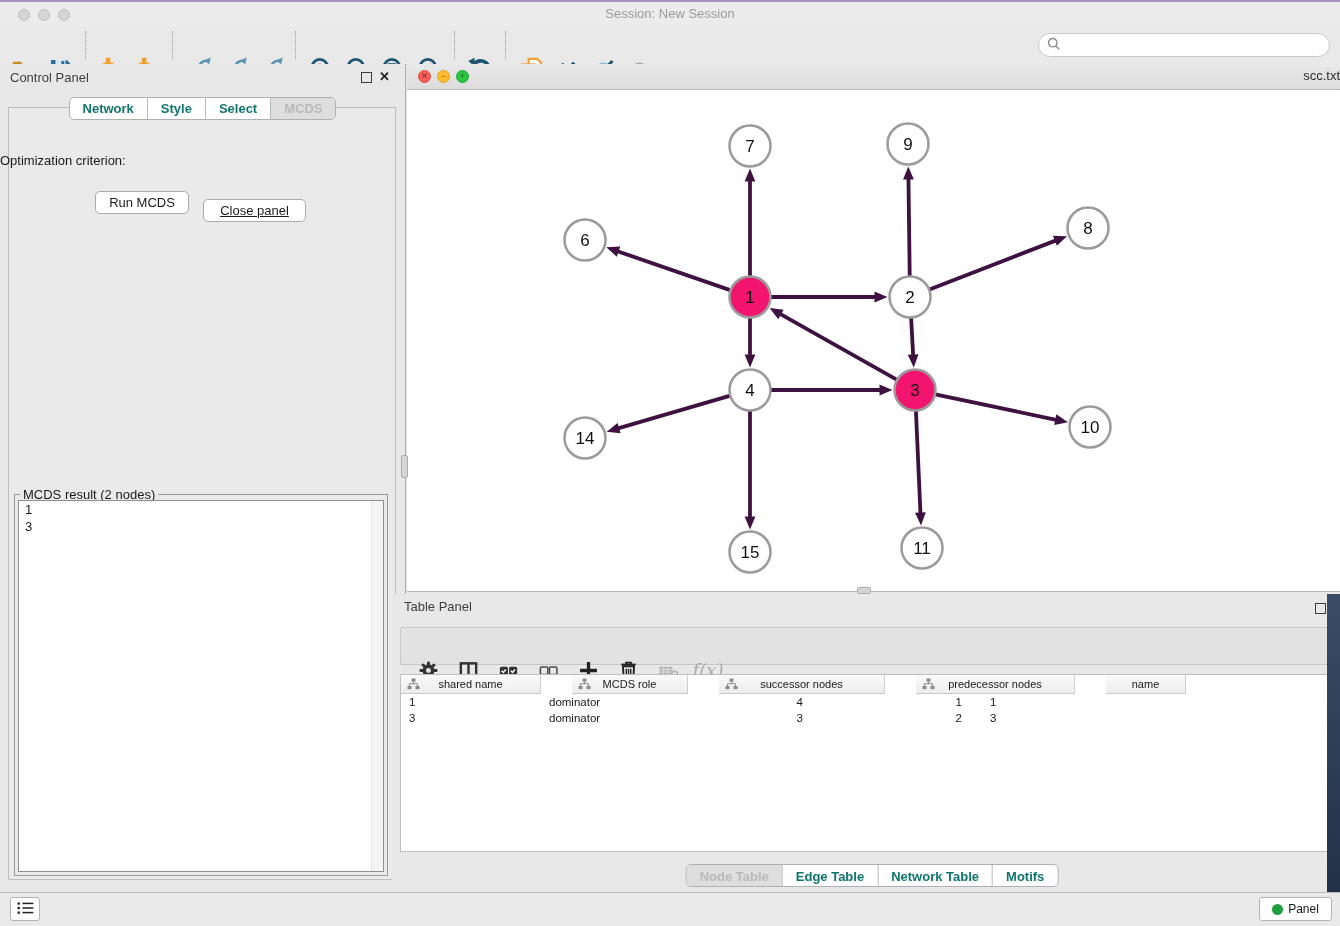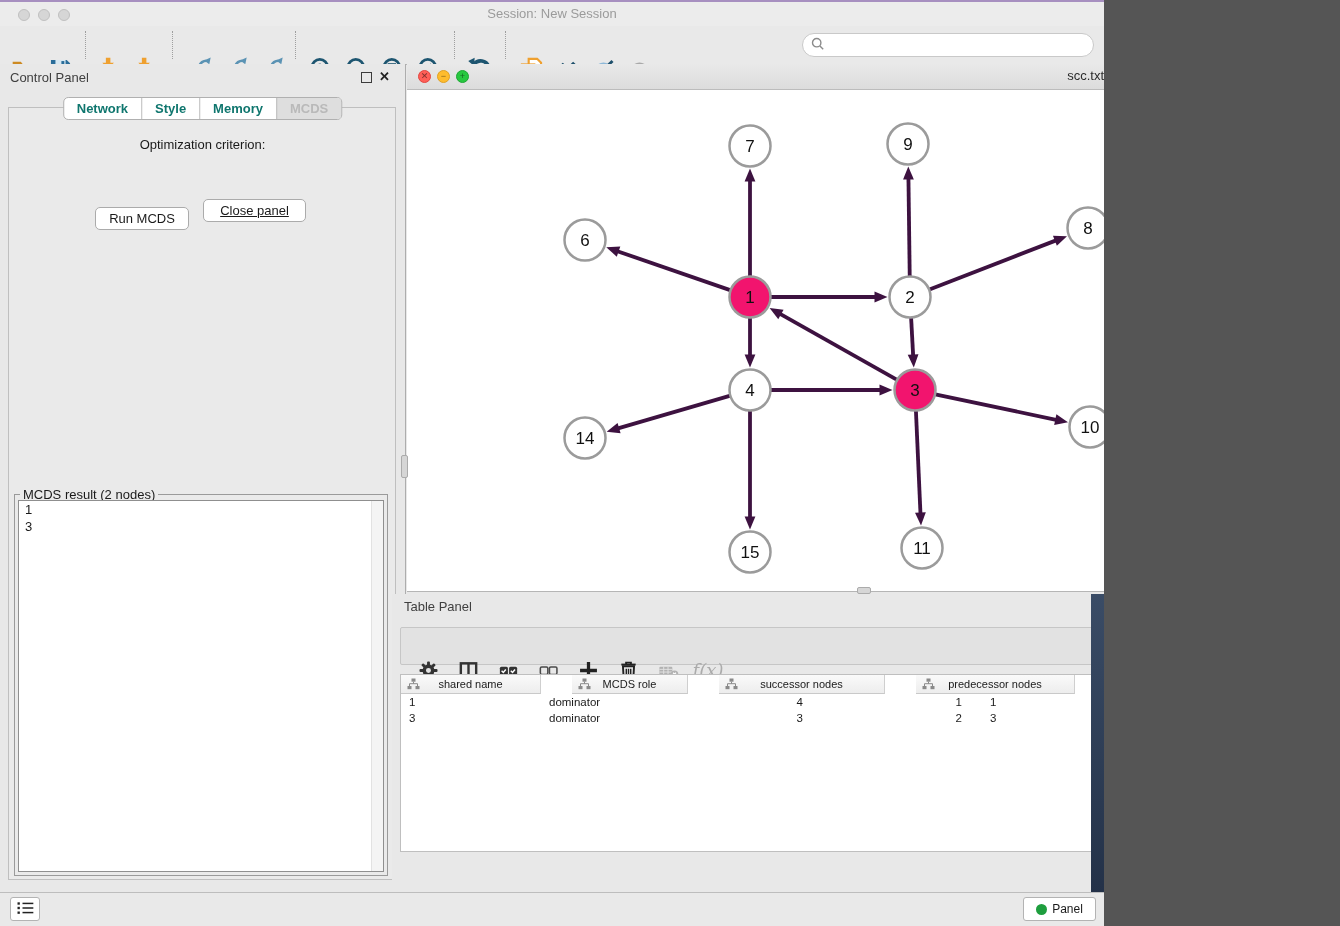--- a/index.html
+++ b/index.html
@@ -1,16 +1,16 @@
 <!DOCTYPE html>
 <html><head>
 <meta charset="utf-8">
 <style>
   html,body{margin:0;padding:0;background:#555;}
-  .screen{position:relative;width:1104px;height:926px;background:#e8e8e8;overflow:hidden;
+  .screen{position:relative;width:1340px;height:926px;background:#e8e8e8;overflow:hidden;
           font-family:"Liberation Sans",sans-serif;font-size:13px;color:#1a1a1a;}
   
   .desktop-top{position:absolute;top:0;left:0;right:0;height:2px;background:#a78fc0;}
   .desktop-right{position:absolute;top:594px;right:0;width:13px;height:300px;
                  background:linear-gradient(#3a4c66,#233148);}
   
   .titlebar{position:absolute;top:2px;left:0;right:0;height:24px;background:#ececec;}
   .titlebar .title{position:absolute;left:0;right:0;top:4px;text-align:center;color:#9b9b9b;}
   .tl{position:absolute;top:7px;width:12px;height:12px;border-radius:50%;
       background:#d6d6d6;border:1px solid #c0c0c0;box-sizing:border-box;}
@@ -28,21 +28,21 @@
                  border-right:1px solid #adadad;box-sizing:border-box;}
   .panel-title{position:absolute;left:10px;top:6px;color:#404040;}
   .float-ico{position:absolute;width:9px;height:9px;border:1.5px solid #3c3c3c;top:8px;}
   .close-ico{position:absolute;top:5px;font-weight:bold;color:#222;font-size:13px;}
   .segbar{display:flex;border:1px solid #b0b0b0;border-radius:5px;overflow:hidden;background:#fff;height:21px;}
   .seg{padding:0 13px;display:flex;align-items:center;font-weight:bold;font-size:13px;color:#0f766e;border-left:1px solid #bbb;}
   .seg:first-child{border-left:none;}
   .seg.selected{background:#dedede;color:#b9b9b9;}
   .cp-tabs{position:absolute;top:33px;left:50%;transform:translateX(-50%);z-index:2;}
   .cp-inner{position:absolute;left:8px;right:9px;top:43px;bottom:8px;background:#eaeaea;border:1px solid #bfbfbf;}
-  .opt-label{position:absolute;top:73px;left:0;right:0;text-align:center;}
+  .opt-label{position:absolute;top:89px;left:0;right:0;}
   .dropdown{position:absolute;left:44px;top:94px;width:310px;height:23px;background:#fff;border:1px solid #ababab;
             border-radius:5px;box-sizing:border-box;display:flex;align-items:center;padding-left:12px;}
   .stepper{position:absolute;right:9px;top:4px;display:flex;flex-direction:column;gap:2px;}
   .stepper i{width:0;height:0;border-left:4px solid transparent;border-right:4px solid transparent;display:block;}
   .stepper .up{border-bottom:5px solid #555;}
   .stepper .down{border-top:5px solid #555;}
   .btn{position:absolute;height:23px;background:#fff;border:1px solid #ababab;border-radius:5px;
        display:flex;align-items:center;justify-content:center;box-sizing:border-box;font-size:13px;}
   .result-group{position:absolute;left:14px;top:430px;width:372px;height:380px;border:1px solid #9a9a9a;}
   .result-legend{position:absolute;top:-8px;left:5px;background:#eaeaea;padding:0 3px;font-size:13px;}
@@ -273,29 +273,29 @@
     <span class="float-ico" style="right:33px"></span>
     <span class="close-ico" style="right:15px">✕</span>
     <div class="segbar cp-tabs" id="cp-tabs">
         <div class="seg">
           <span>Network</span>
         </div>
         <div class="seg">
           <span>Style</span>
         </div>
         <div class="seg">
-          <span>Memory</span>
+          <span>Select</span>
         </div>
         <div class="seg selected">
           <span>MCDS</span>
         </div>
       </div>
     <div class="cp-inner"></div>
     <div class="opt-label">Optimization criterion:</div>
-    <div class="btn" style="left:95px;top:127px;width:94px;margin-top:16px;">Run MCDS</div>
+    <div class="btn" style="left:95px;top:127px;width:94px;">Run MCDS</div>
     <div class="btn" style="left:203px;top:135px;width:103px;text-decoration:underline;">Close panel</div>
     <div class="result-group">
       <div class="result-legend">MCDS result (2 nodes)</div>
       <div class="result-list" id="result-list">
         <div class="result-scroll"></div>
       <div class="item">1</div>
           <div class="item">3</div>
         </div>
     </div>
   </div>
@@ -544,20 +544,34 @@
           </div>
           <div class="tr">
             <div class="td l" style="width:140px">3</div>
             <div class="td l" style="width:116px">dominator</div>
             <div class="td r" style="width:166px">3</div>
             <div class="td r" style="width:159px">2</div>
             <div class="td l" style="width:80px">3</div>
           </div>
         </div>
     </div>
+    <div class="segbar tp-tabs" id="tp-tabs">
+        <div class="seg selected">
+          <span>Node Table</span>
+        </div>
+        <div class="seg">
+          <span>Edge Table</span>
+        </div>
+        <div class="seg">
+          <span>Network Table</span>
+        </div>
+        <div class="seg">
+          <span>Motifs</span>
+        </div>
+      </div>
   </div>
 
   <div class="desktop-right"></div>
 
   <div class="statusbar">
     <div class="sq-btn" style="left:10px;top:4px;width:30px;height:24px;">
       <span>
         <svg width="22" height="20" viewBox="0 0 26 24">
             <g stroke="#222" stroke-width="1.8">
               <line x1="10" y1="6.5" x2="23" y2="6.5"></line>

